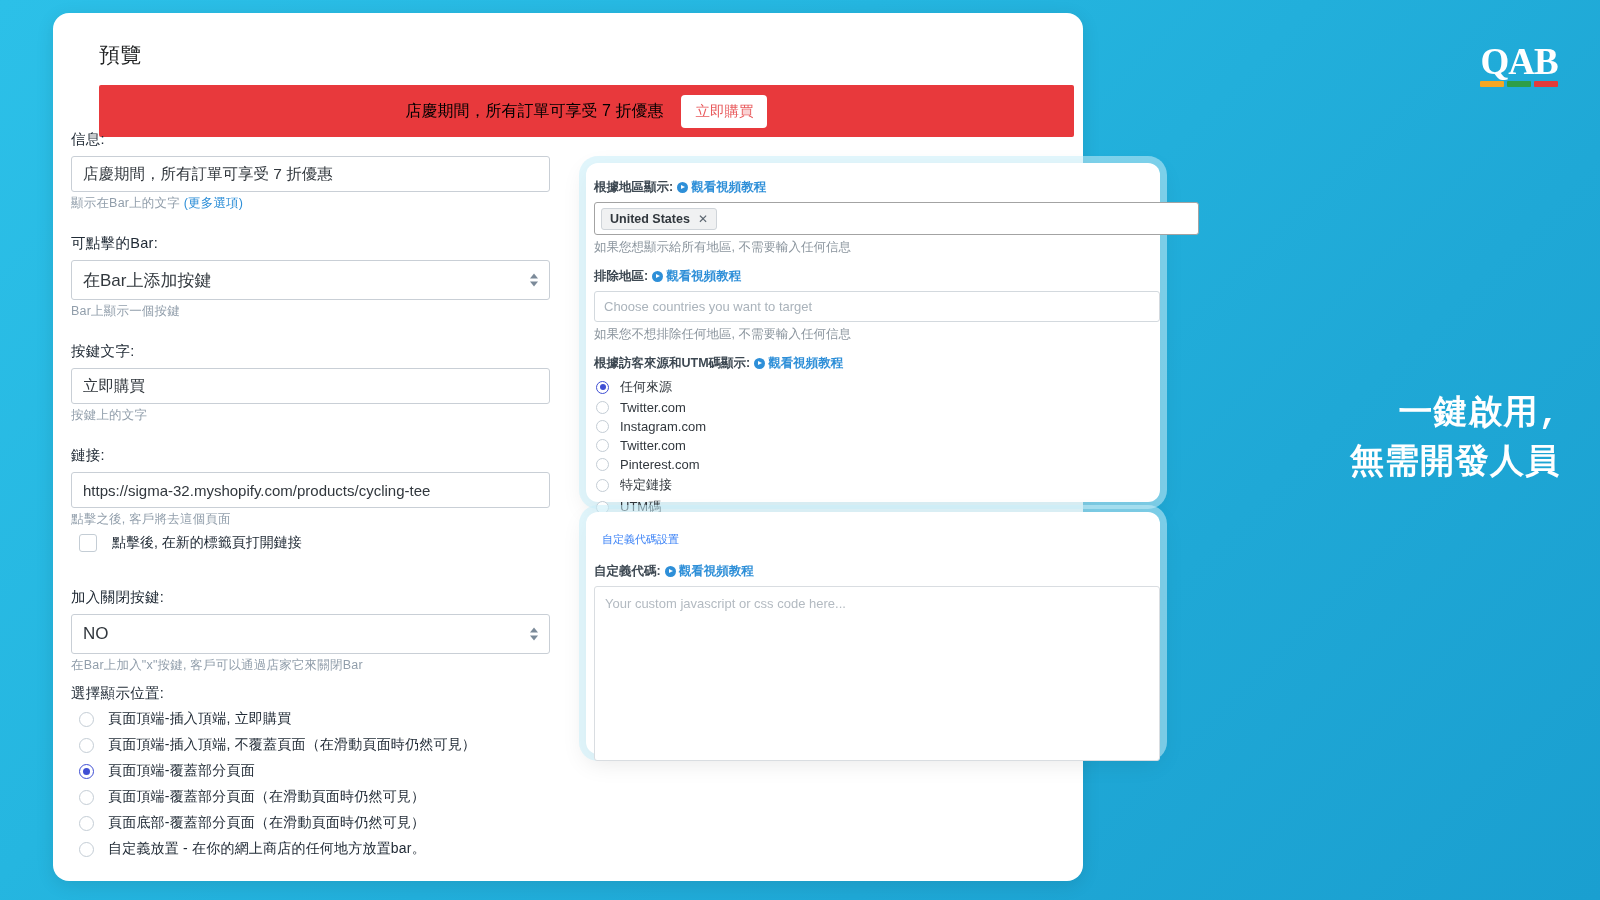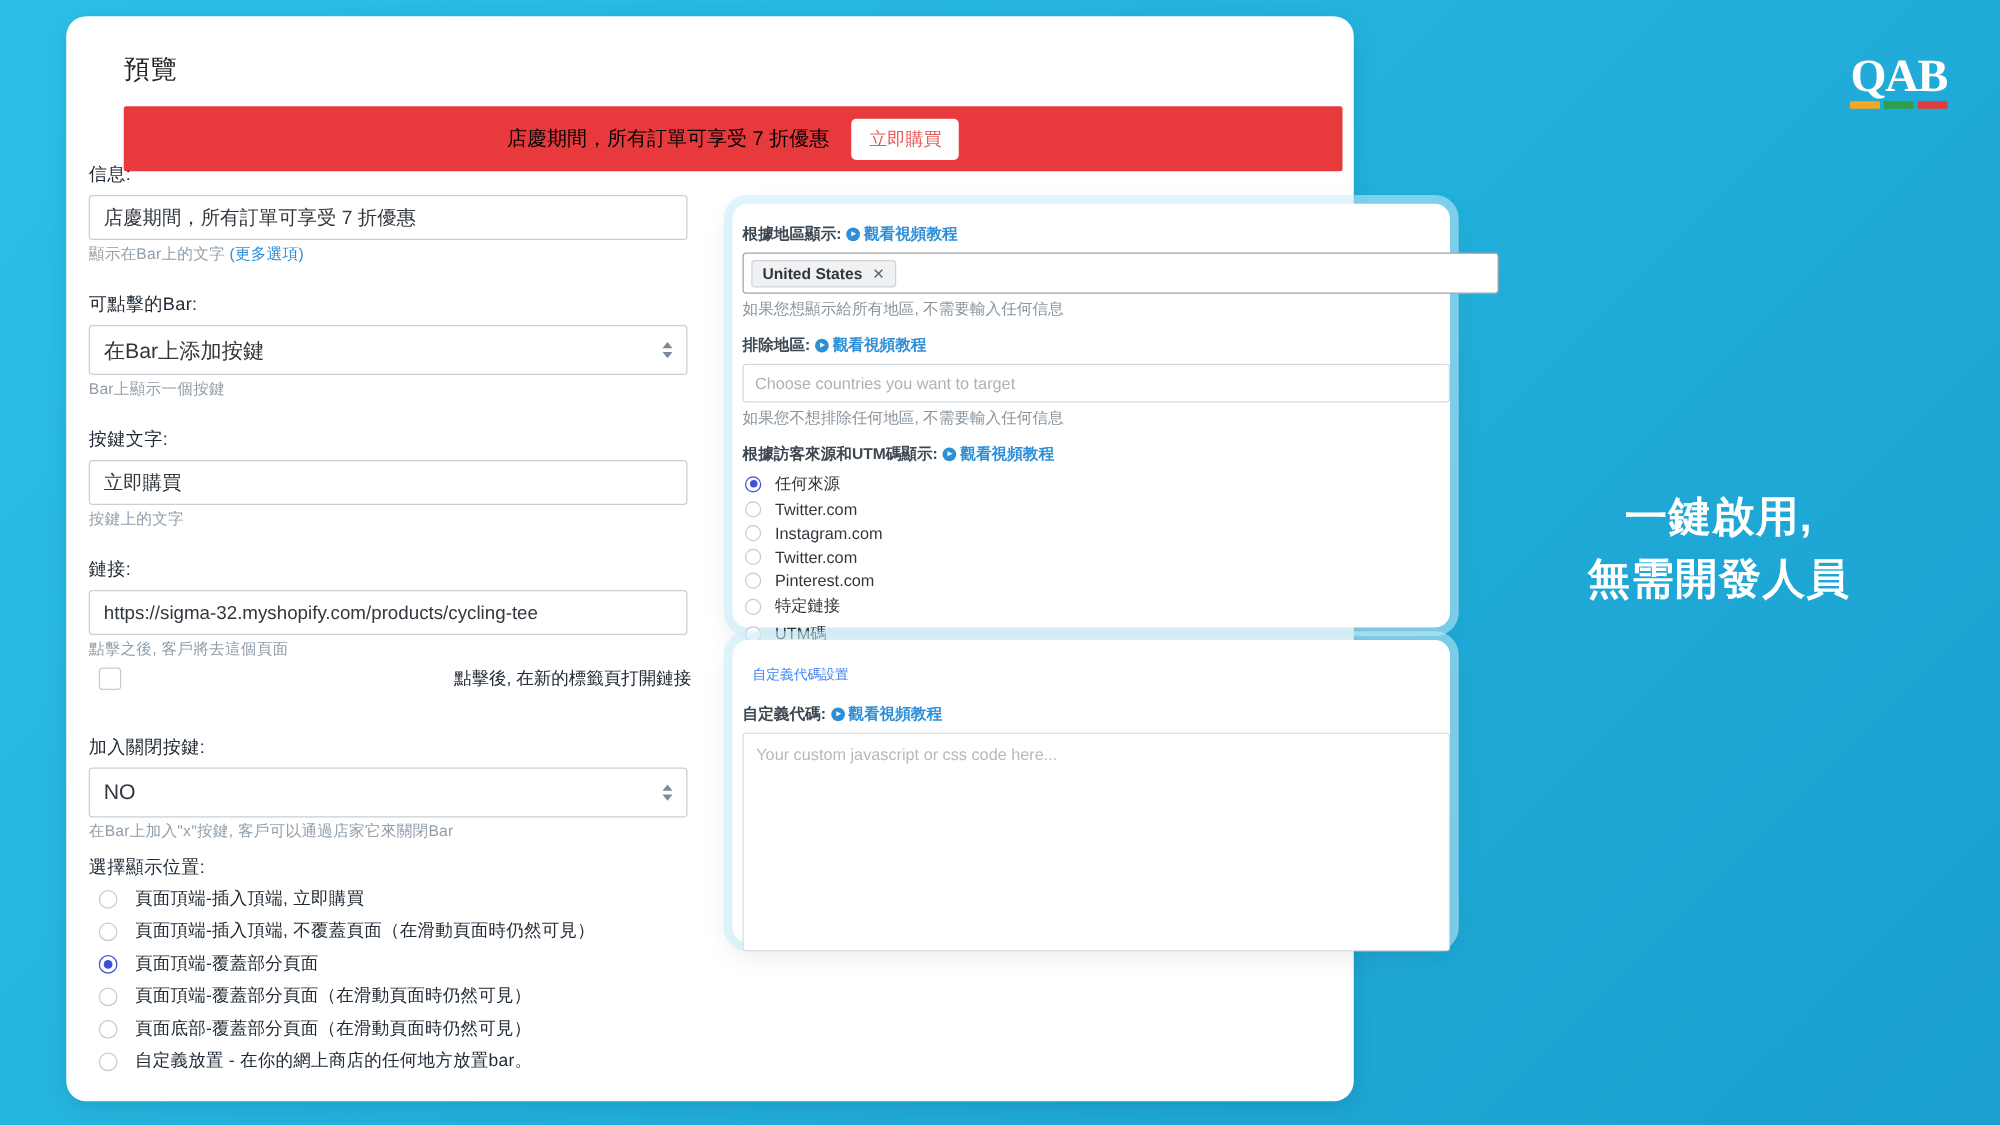--- a/index.html
+++ b/index.html
@@ -114,21 +114,21 @@
   }
   .spin-up, .spin-dn {
     width: 0; height: 0;
     border-left: 4px solid transparent;
     border-right: 4px solid transparent;
   }
   .spin-up { border-bottom: 5px solid #7b8a99; }
   .spin-dn { border-top: 5px solid #7b8a99; }
 
   
-  .check-row { display: flex; align-items: center; gap: 15px; margin: 6px 0 36px 8px; justify-content: space-between; }
+  .check-row { display: flex; align-items: center; gap: 15px; margin: 6px 0 36px 8px; }
   .checkbox {
     width: 18px; height: 18px;
     border: 1px solid #c4cdd5;
     border-radius: 3px;
     background: #fff;
   }
   .check-label { font-size: 14px; color: #212b36; }
 
   
   .radio-list { margin-top: 5px; }
@@ -281,22 +281,23 @@
   #qab-bars span { height: 6px; flex: 1; border-radius: 1px; }
 
   #headline {
     position: absolute;
     left: 1190px; top: 390px;
     width: 370px;
     color: #ffffff;
     font-size: 34px;
     font-weight: bold;
     line-height: 1.45;
-    text-align: center;
+    text-align: right;
     letter-spacing: 1px;
+    font-family: Liberation Mono, monospace;
   }
 </style>
 </head>
 <body>
 
 <div id="page">
 
   <div id="main-card">
     <div class="card-title">預覽</div>
 

